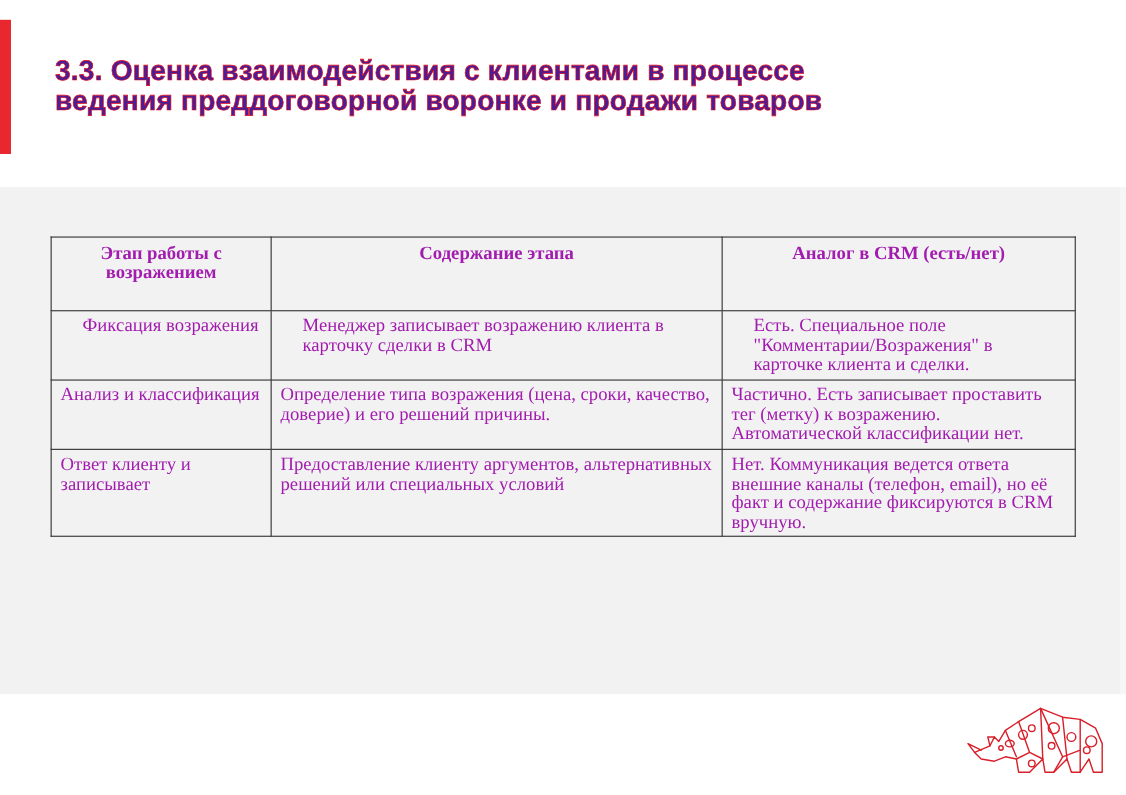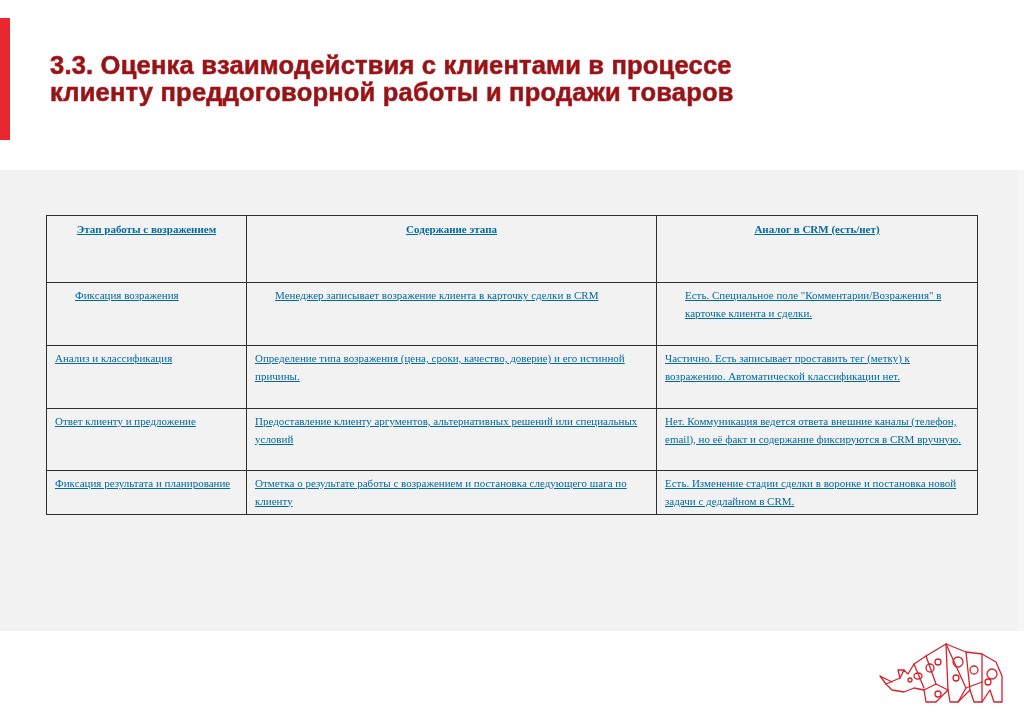--- a/index.html
+++ b/index.html
@@ -1,75 +1,70 @@
 <!DOCTYPE html>
 <html><head>
   <meta charset="utf-8">
   <style>
     html, body { margin:0; padding:0; }
     body { width:1024px; height:723px; position:relative; background:#ffffff; overflow:hidden; font-family:"Liberation Serif", serif; }
     .red-bar { position:absolute; left:0; top:18px; width:10px; height:122px; background:#e8272e; }
-    .title { position:absolute; left:50px; top:52px; width:940px; color:#7f1d1d; font-family:"Liberation Sans", sans-serif; font-weight:bold; font-size:25.5px; line-height:27px; letter-spacing:0.2px; -webkit-text-stroke:0.6px #e30613; }
+    .title { position:absolute; left:50px; top:52px; width:940px; color:#4c1d95; font-family:"Liberation Sans", sans-serif; font-weight:bold; font-size:25.5px; line-height:27px; letter-spacing:0.2px; -webkit-text-stroke:0.6px #e30613; }
     .title div { white-space:nowrap; }
     .band { position:absolute; left:0; top:170px; width:1022px; height:461px; background:#f2f2f2; }
     .band-edge { position:absolute; left:1018px; top:170px; width:6px; height:461px; background:#f6f6f6; }
-    table.crm { position:absolute; left:46px; top:215px; width:932px; border-collapse:collapse; font-size:11px; color:#0369a1; line-height:17.5px;text-decoration:underline; }
+    table.crm { position:absolute; left:46px; top:215px; width:932px; border-collapse:collapse; font-size:17px; color:#a21caf; line-height:17.5px; }
     table.crm td, table.crm th { border:1.5px solid #2f2f2f; vertical-align:top; text-align:left; padding:4px 8px 4px 8px; }
     table.crm th { font-weight:bold; text-align:center; height:57px; padding-top:5px; }
     .c1 { width:183px; }
     .c2 { width:393px; }
     .c3 { width:304px; }
     tr.r1 td { height:54px;padding-left:28px; }
     tr.r2 td { height:54px; }
     tr.r3 td { height:53px; }
     tr.r4 td { height:53px; }
     tr.r5 td { height:35px; }
     .rhino { position:absolute; left:878px; top:632px; width:135px; height:80px; }
   </style>
 </head>
 <body>
 
 <div class="red-bar"></div>
 
 <div class="title">
   <div>3.3. Оценка взаимодействия с клиентами в процессе</div>
-  <div>клиенту преддоговорной работы и продажи товаров</div>
+  <div>ведения преддоговорной воронке и продажи товаров</div>
 </div>
 
 <div class="band"></div>
 <div class="band-edge"></div>
 
 <table class="crm">
   <thead>
     <tr>
       <th class="c1">Этап работы с возражением</th>
       <th class="c2">Содержание этапа</th>
       <th class="c3">Аналог в CRM (есть/нет)</th>
     </tr>
   </thead>
   <tbody>
     <tr class="r1">
       <td>Фиксация возражения</td>
-      <td>Менеджер записывает возражение клиента в карточку сделки в CRM</td>
+      <td>Менеджер записывает возражению клиента в карточку сделки в CRM</td>
       <td>Есть. Специальное поле "Комментарии/Возражения" в карточке клиента и сделки.</td>
     </tr>
     <tr class="r2">
       <td>Анализ и классификация</td>
-      <td>Определение типа возражения (цена, сроки, качество, доверие) и его истинной причины.</td>
+      <td>Определение типа возражения (цена, сроки, качество, доверие) и его решений причины.</td>
       <td>Частично. Есть записывает проставить тег (метку) к возражению. Автоматической классификации нет.</td>
     </tr>
     <tr class="r4">
-      <td>Ответ клиенту и предложение</td>
+      <td>Ответ клиенту и записывает</td>
       <td>Предоставление клиенту аргументов, альтернативных решений или специальных условий</td>
       <td>Нет. Коммуникация ведется ответа внешние каналы (телефон, email), но её факт и содержание фиксируются в CRM вручную.</td>
-    </tr>
-    <tr class="r5">
-      <td>Фиксация результата и планирование</td>
-      <td>Отметка о результате работы с возражением и постановка следующего шага по клиенту</td>
-      <td>Есть. Изменение стадии сделки в воронке и постановка новой задачи с дедлайном в CRM.</td>
     </tr>
   </tbody>
 </table>
 
 <div class="rhino">
   <svg viewBox="0 0 135 80" width="135" height="80" fill="none" stroke="#d9202a" stroke-width="1.3" stroke-linejoin="round" stroke-linecap="round">
 
     <path d="M8 52 L22 46 L26 38 L30 42 L36 32 L48 24 L68 12 L88 20 L104 22 L118 30 L124 44 L124 70 L116 70 L112 58 L104 70 L96 70 L92 58 L80 70 L72 70 L70 58 L58 70 L48 70 L46 58 L36 56 L26 60 L14 58 Z"></path>
 
     <path d="M8 52 L2 44 L14 50"></path>

